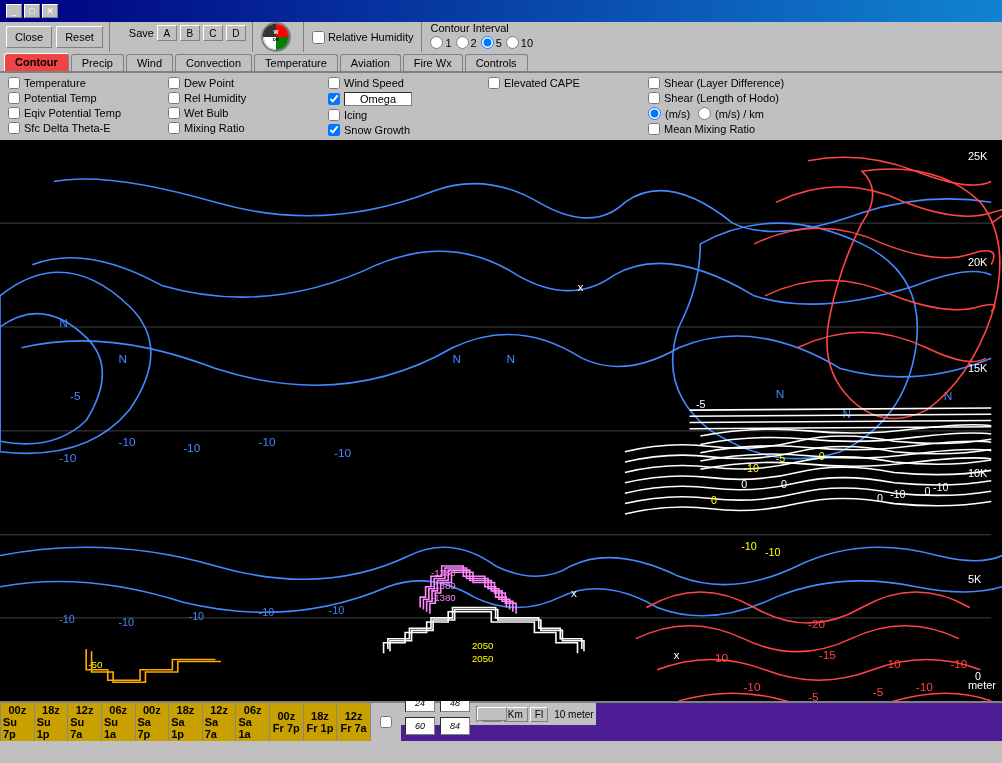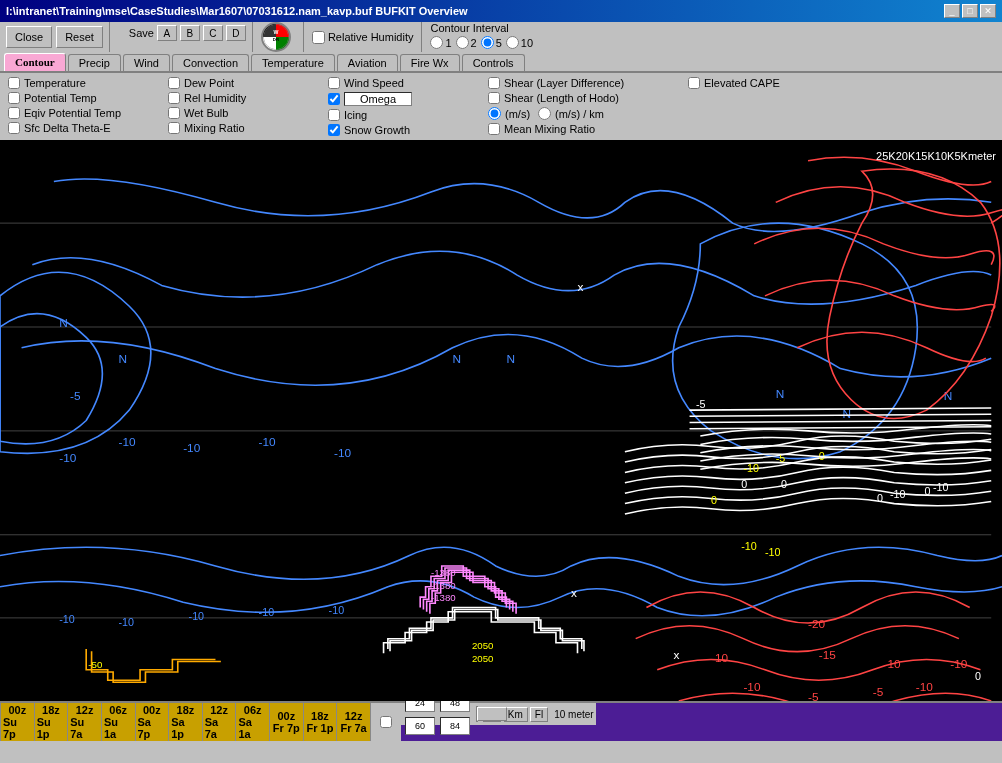--- a/index.html
+++ b/index.html
@@ -91,25 +91,24 @@
       padding: 2px 10px;
       border: 1px solid #808080;
       border-bottom: none;
       background: #c0c0c0;
       cursor: pointer;
       font-size: 11px;
       border-top-left-radius: 3px;
       border-top-right-radius: 3px;
     }
     .tab.active {
-      background: #f9a8d4;
+      background: #ef4444;
       border-color: #ffffff #808080 #c0c0c0 #ffffff;
       font-weight: bold;
       margin-top: -1px;
-      font-family: Liberation Serif, serif;
     }
     .option-item {
       display: flex;
       align-items: center;
       gap: 4px;
       font-size: 11px;
       white-space: nowrap;
     }
     .option-item input[type="checkbox"] { width: 12px; height: 12px; }
 
@@ -225,21 +224,21 @@
       top: 0; left: 0;
       width: 100%; height: 100%;
     }
 
     .elevation-labels {
       position: absolute;
       right: 4px;
       top: 0;
       height: 100%;
       display: flex;
-      flex-direction: row;
+      flex-direction: column;
       justify-content: space-between;
       color: white;
       font-size: 11px;
       padding: 10px 2px;
     }
 
     .top-toolbar {
       background: #c0c0c0;
       display: flex;
       align-items: stretch;
@@ -264,21 +263,20 @@
     }
 
     .options-col.wide { min-width: 200px; }
   </style>
 </head>
 <body>
 
 <div class="main-content">
 
   <div class="title-bar">
-    <span class="title-bar-title">l:\intranet\Training\mse\CaseStudies\Mar1607\07031612.nam_kavp.buf BUFKIT Overview</span>
     <div class="title-bar-controls">
       <div class="title-btn">_</div>
       <div class="title-btn">□</div>
       <div class="title-btn">✕</div>
     </div>
   </div>
 
   <div class="top-toolbar">
 
     <div style="display:flex;align-items:flex-end;gap:4px;padding:4px 6px;">
@@ -397,20 +395,27 @@
         <label class="option-item">
           <input type="checkbox" style=""> 
             <span>Icing</span>
         </label>
         <label class="option-item">
           <input type="checkbox" checked="" style=""> 
             <span>Snow Growth</span>
         </label>
       </div>
 
+      <div class="options-col">
+        <label class="option-item">
+          <input type="checkbox" style=""> 
+            <span>Elevated CAPE</span>
+        </label>
+      </div>
+
       <div class="options-col wide">
         <label class="option-item">
           <input type="checkbox" style=""> 
             <span>Shear (Layer Difference)</span>
         </label>
         <label class="option-item">
           <input type="checkbox" style=""> 
             <span>Shear (Length of Hodo)</span>
         </label>
         <div class="radio-horiz">
@@ -419,27 +424,20 @@
               <span>(m/s)</span>
             </label>
           <label class="option-item">
               <input type="radio" name="shear" value="ms_km" style=""> 
               <span>(m/s) / km</span>
             </label>
         </div>
         <label class="option-item">
           <input type="checkbox" style=""> 
             <span>Mean Mixing Ratio</span>
-        </label>
-      </div>
-
-      <div class="options-col">
-        <label class="option-item">
-          <input type="checkbox" style=""> 
-            <span>Elevated CAPE</span>
         </label>
       </div>
     </div>
   </div>
 
   <div class="chart-wrapper" style="flex:1;position:relative;background:black;min-height:0;">
     <svg class="chart-svg" viewBox="0 0 930 540" preserveAspectRatio="none">
 
       <rect width="930" height="540" fill="black"></rect>
 
@@ -657,21 +655,21 @@
         <span>Fr 7a</span>
       </div>
 
       <div style="width:30px;background:#c0c0c0;display:flex;align-items:center;justify-content:center;">
         <input type="checkbox" style="width: 12px; height: 12px;">
       </div>
     </div>
 
     <div class="coord-bar">
 
-      <div style="display:flex;flex-direction:column;gap:1px;margin:2px;">
+      <div style="display:flex;flex-direction:column;gap:1px;margin:2px;font-style:italic;">
         <div style="display:flex;gap:1px;">
           <div class="coord-box">24</div>
           <div class="coord-box">48</div>
         </div>
         <div style="display:flex;gap:1px;">
           <div class="coord-box">60</div>
           <div class="coord-box">84</div>
         </div>
       </div>
 

